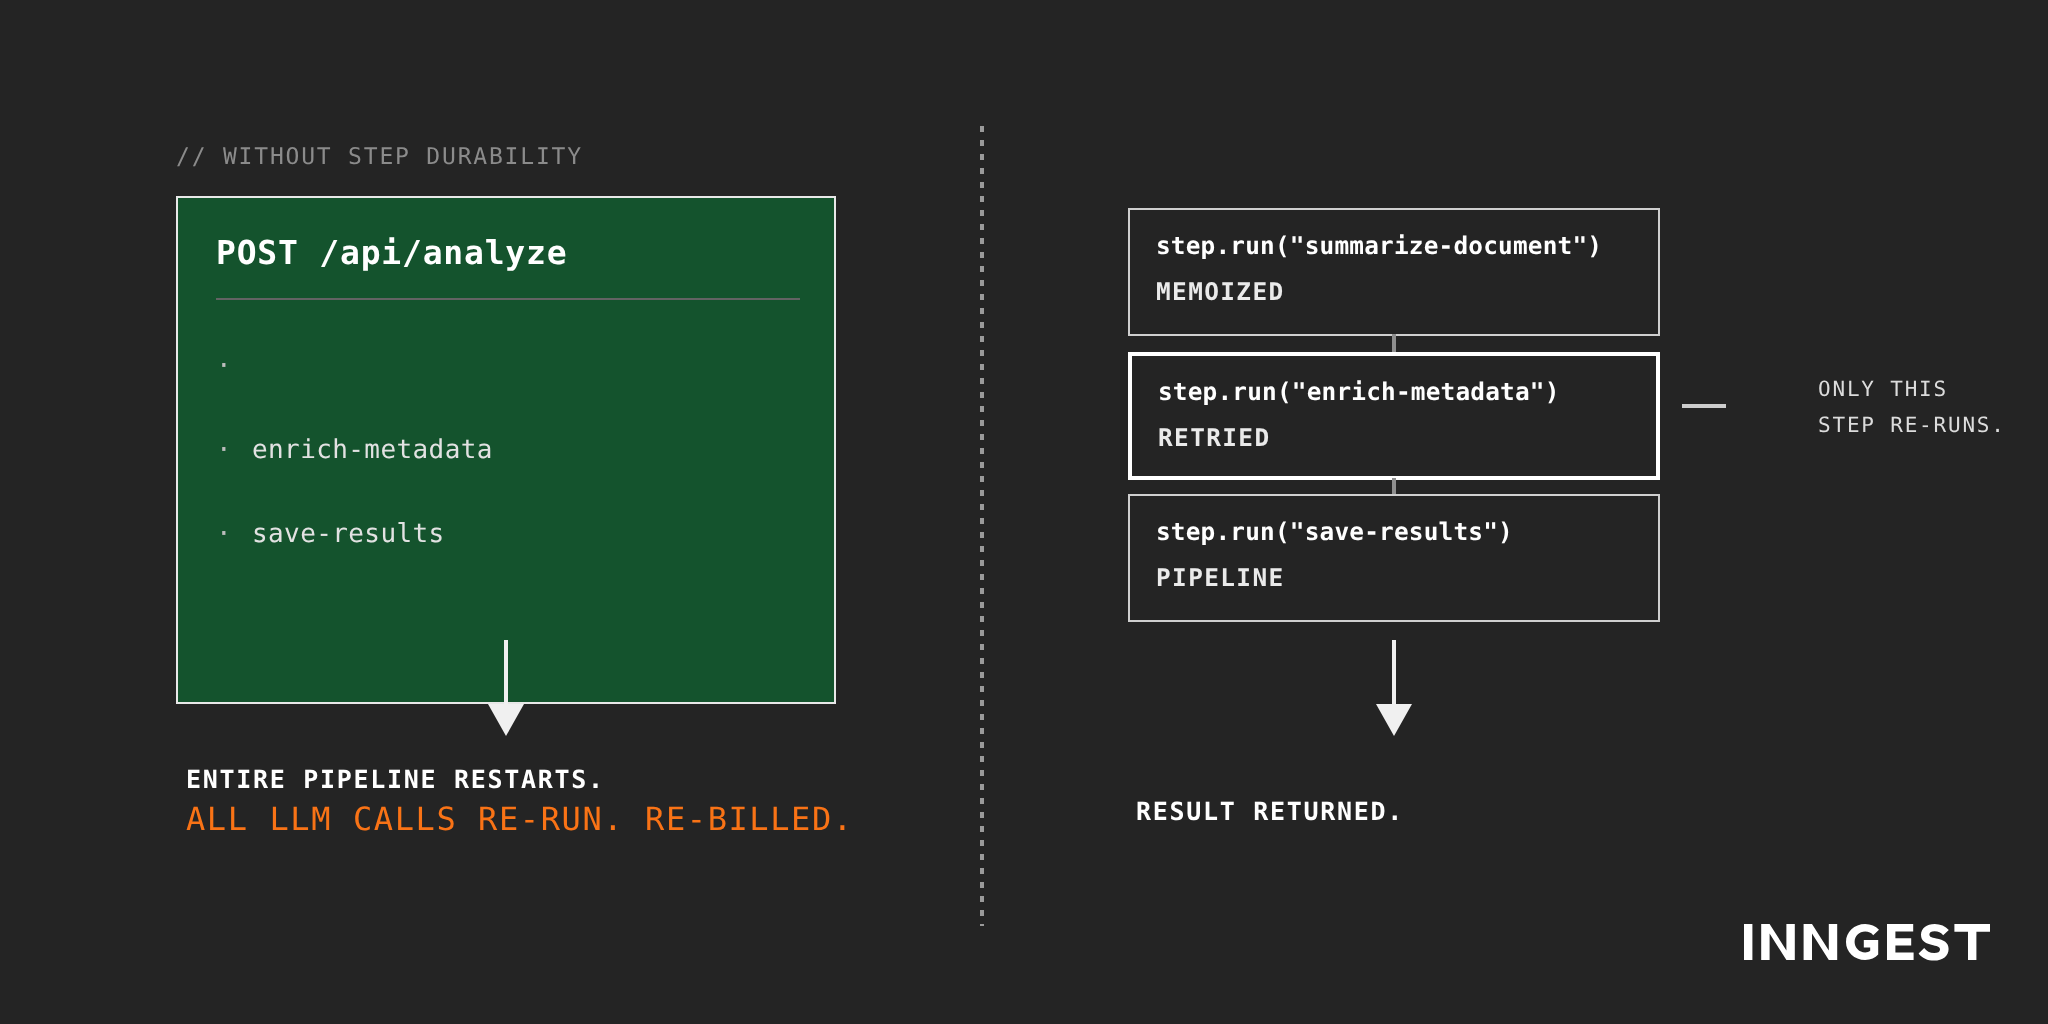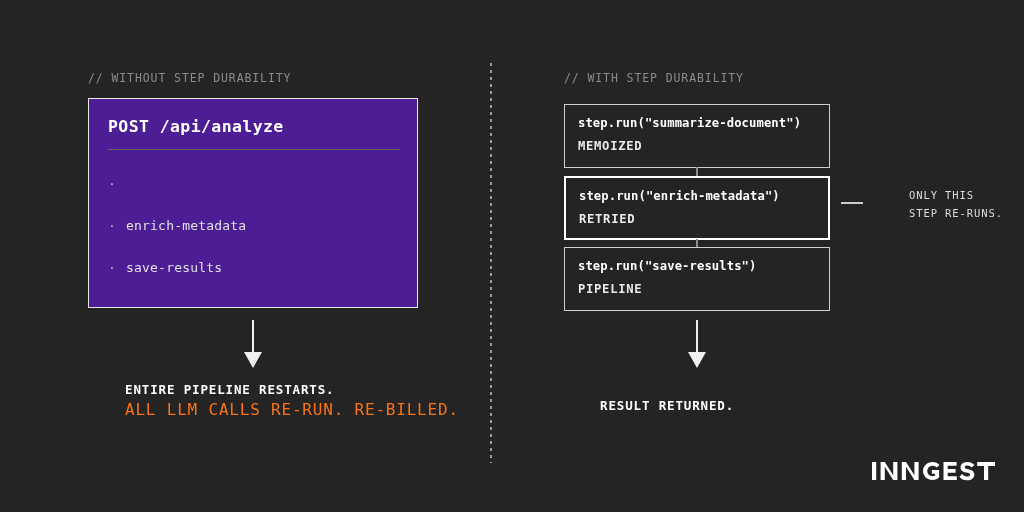--- a/index.html
+++ b/index.html
@@ -52,23 +52,23 @@
     background-size: 2px 7px;
     background-repeat: repeat-y;
   }
 
   
   #endpoint-card {
     position: absolute;
     left: 88px;
     top: 98px;
     width: 330px;
-    height: 210px;
+    height: 254px;
     border: 1.5px solid #e8e8e8;
-    background: #4c1d95;
+    background: #14532d;
   }
   #endpoint-title {
     position: absolute;
     left: 19px;
     top: 18px;
     font-size: 16.5px;
     font-weight: bold;
     color: #ffffff;
     letter-spacing: 0.4px;
     white-space: nowrap;
@@ -195,21 +195,20 @@
     width: 0; height: 0;
     border-left: 9px solid transparent;
     border-right: 9px solid transparent;
     border-top: 16px solid #f0f0f0;
   }
 
   
   .outcome {
     position: absolute;
     white-space: nowrap;
-    margin-left: 32px;
   }
   #outcome-left  { left: 93px;  top: 380px; }
   #outcome-right { left: 568px; top: 396px; }
   .outcome .headline {
     font-size: 12.5px;
     font-weight: bold;
     color: #ffffff;
     letter-spacing: 0.85px;
     line-height: 19px;
   }
@@ -261,21 +260,20 @@
     <div class="head"></div>
   </div>
 
   <div id="outcome-left" class="outcome">
     <div class="headline">ENTIRE PIPELINE RESTARTS.</div>
     <div class="subline">ALL LLM CALLS RE-RUN. RE-BILLED.</div>
   </div>
 
   <div id="divider"></div>
 
-  <div id="right-comment" class="comment-label">// WITH STEP DURABILITY</div>
 
   <div id="step-box-0" class="step-box">
     <div class="step-call">step.run("summarize-document")</div>
     <div class="step-status">MEMOIZED</div>
   </div>
 
   <div id="connector-0" class="step-connector"></div>
 
   <div id="step-box-1" class="step-box highlight">
     <div class="step-call">step.run("enrich-metadata")</div>

